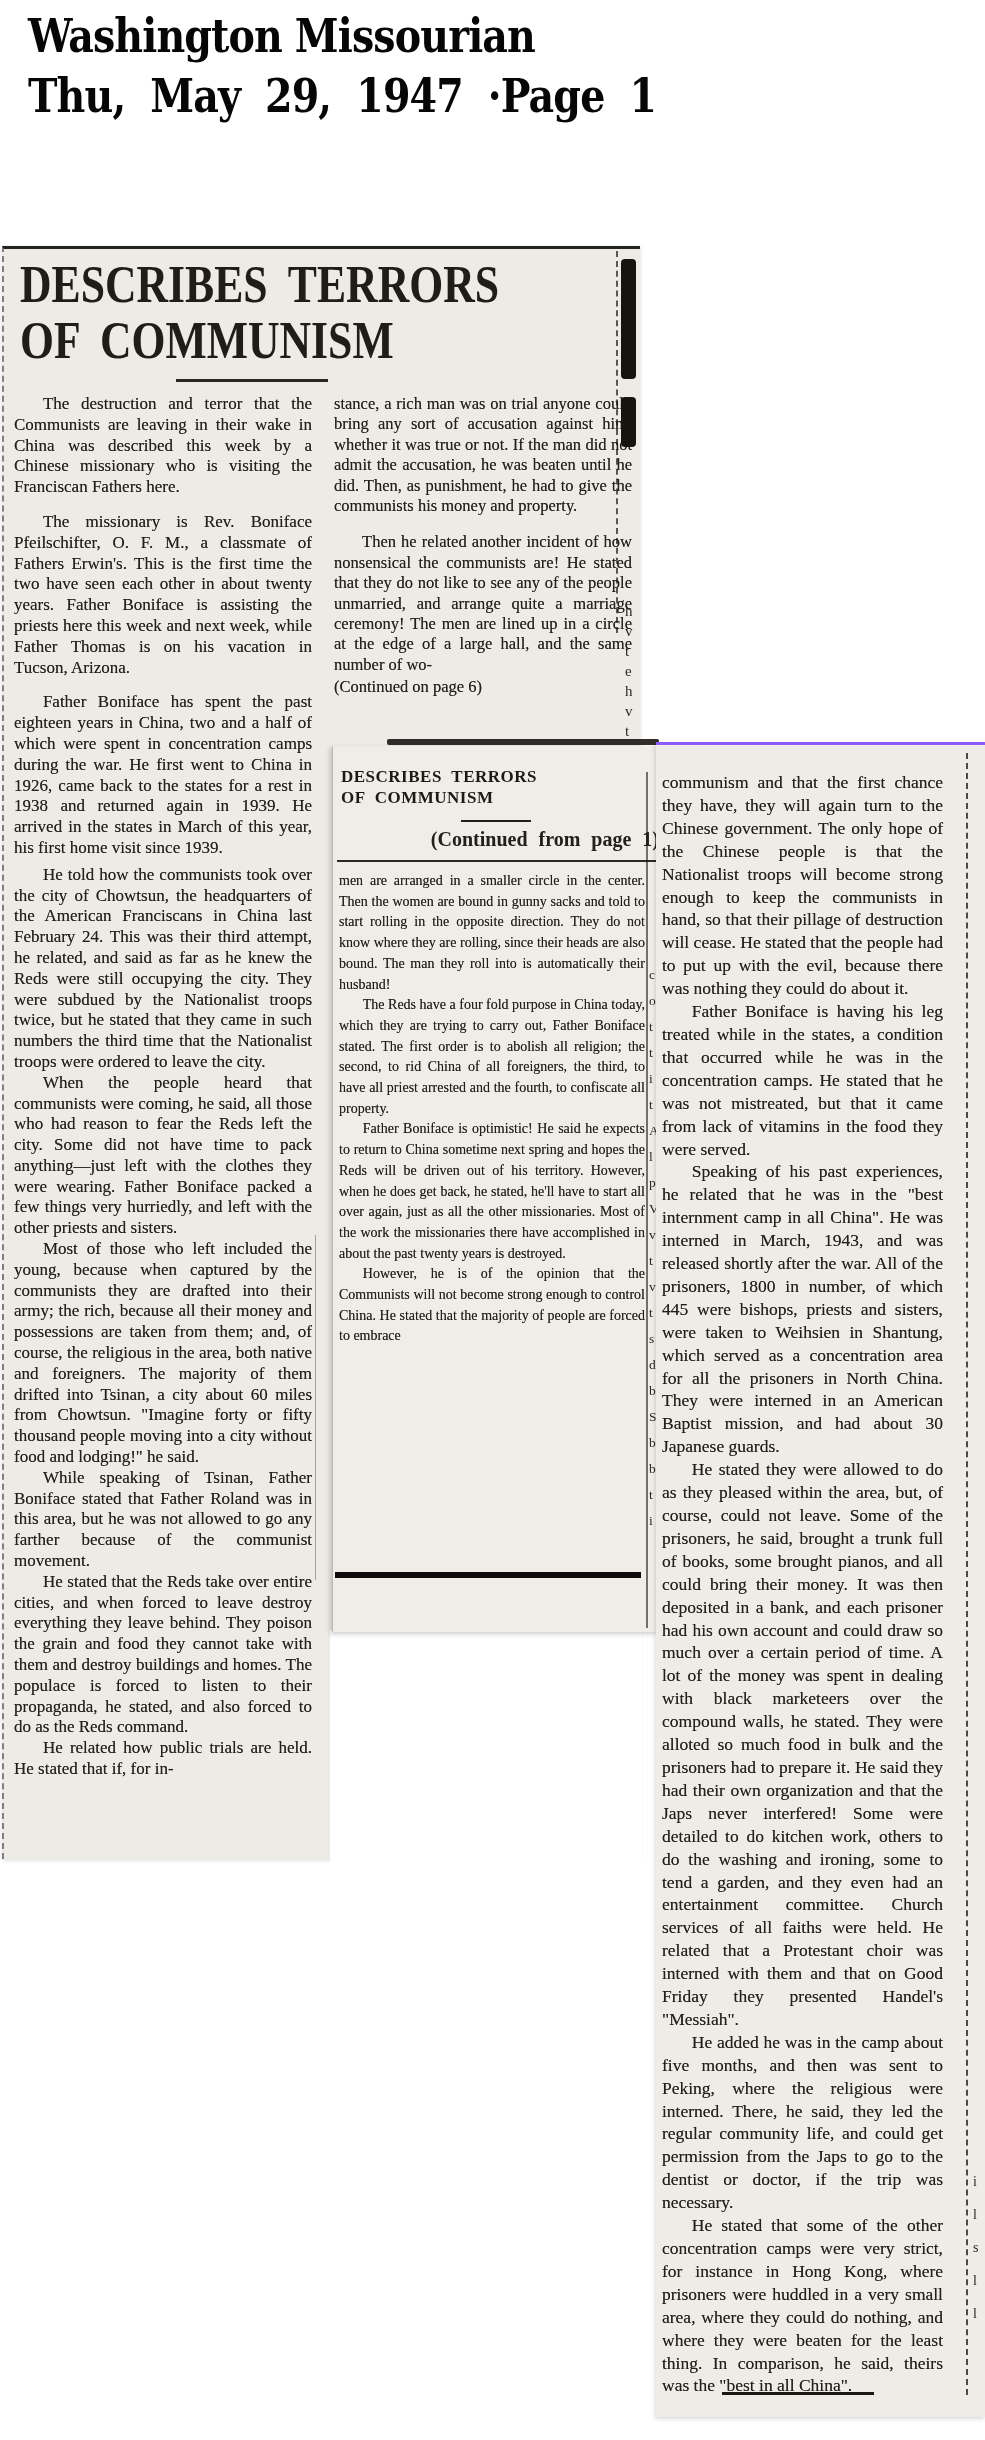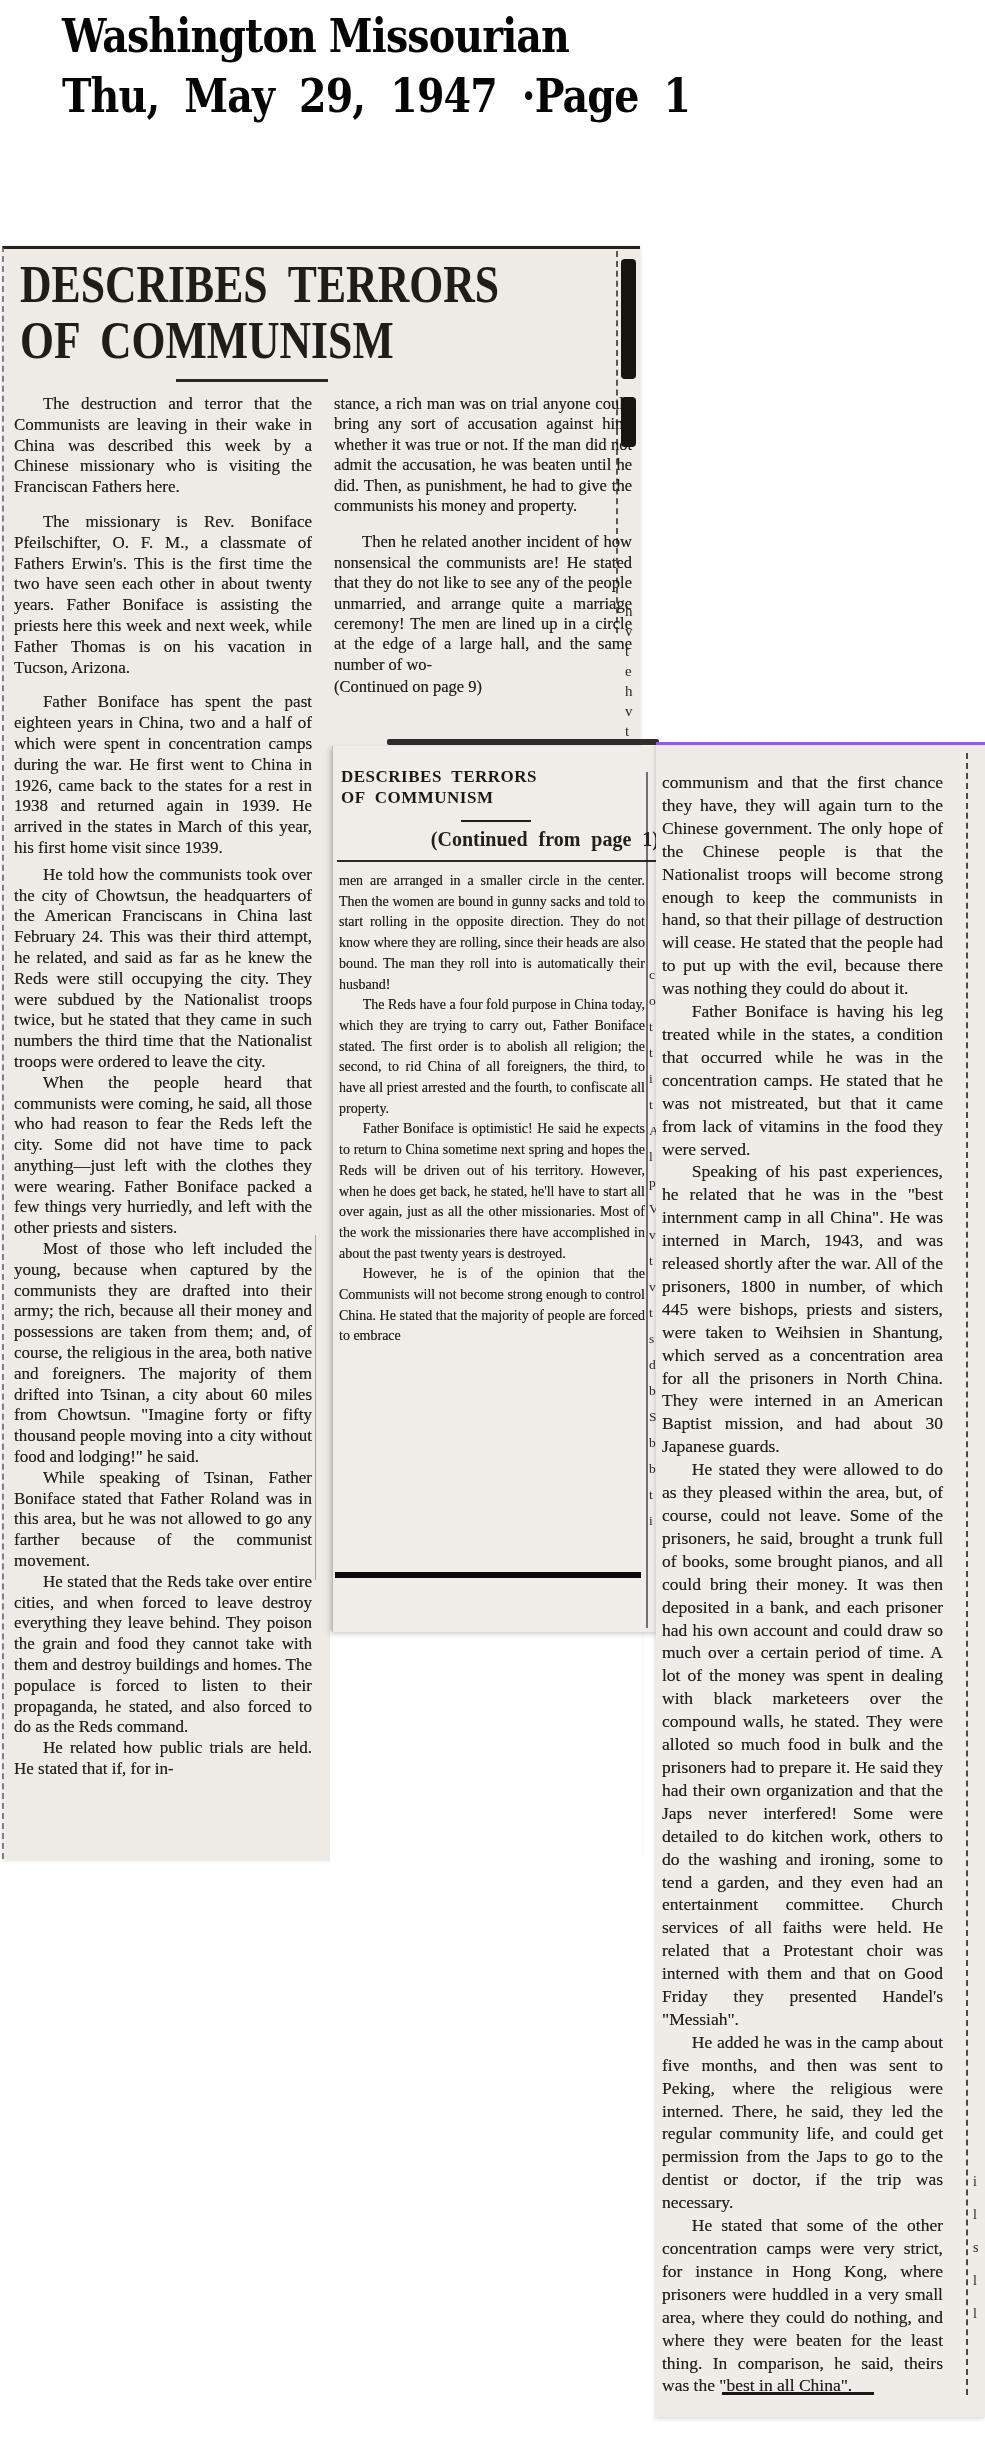--- a/index.html
+++ b/index.html
@@ -2,21 +2,21 @@
 <html><head>
 <meta charset="utf-8">
 <style>
   html,body{margin:0;padding:0;}
   body{
     width:985px;height:2440px;position:relative;background:#ffffff;
     font-family:"Liberation Serif","DejaVu Serif",serif;color:#23201c;
     overflow:hidden;
   }
   
-  .masthead{position:absolute;left:28px;top:6px;color:#060606;font-family:"DejaVu Serif",serif;font-weight:700;margin-left:34px;}
+  .masthead{position:absolute;left:28px;top:6px;color:#060606;font-family:"DejaVu Serif",serif;font-weight:700;}
   .masthead div{font-size:46px;line-height:60px;white-space:nowrap;transform:scaleX(.86);transform-origin:left top;letter-spacing:-1px;}
   .masthead .dateline{word-spacing:14px;}
   
   .clip{position:absolute;background:#eeebe6;box-shadow:0 1px 4px rgba(0,0,0,.15);}
   .clip1{
     left:2px;top:246px;width:636px;min-height:1600px;height:auto;
     border-top:3px solid #25221e;border-left:2px dashed rgba(40,38,34,.55);
     padding-bottom:10px;
   }
   .headline{
@@ -97,21 +97,21 @@
           <p>Most of those who left included the young, because when captured by the communists they are drafted into their army; the rich, because all their money and possessions are taken from them; and, of course, the religious in the area, both native and foreigners. The majority of them drifted into Tsinan, a city about 60 miles from Chowtsun. "Imagine forty or fifty thousand people moving into a city without food and lodging!" he said.</p>
           <p>While speaking of Tsinan, Father Boniface stated that Father Roland was in this area, but he was not allowed to go any farther because of the communist movement.</p>
           <p>He stated that the Reds take over entire cities, and when forced to leave destroy everything they leave behind. They poison the grain and food they cannot take with them and destroy buildings and homes. The populace is forced to listen to their propaganda, he stated, and also forced to do as the Reds command.</p>
           <p>He related how public trials are held. He stated that if, for in-</p>
         </div>
       <div class="col col2">
         <div class="col2-paras">
             <p>stance, a rich man was on trial anyone could bring any sort of accusation against him, whether it was true or not. If the man did not admit the accusation, he was beaten until he did. Then, as punishment, he had to give the communists his money and property.</p>
             <p>Then he related another incident of how nonsensical the communists are! He stated that they do not like to see any of the people unmarried, and arrange quite a marriage ceremony! The men are lined up in a circle at the edge of a large hall, and the same number of wo-</p>
           </div>
-        <p class="continued">(Continued on page 9)</p>
+        <p class="continued">(Continued on page 6)</p>
       </div>
     </div>
     <div class="blob blob1"></div>
     <div class="blob blob2"></div>
     <div class="vline clip1-right-line"></div>
     <div class="vline clip1-col-divider"></div>
     <div class="frags clip1-frags">
         <span class="frag">h</span>
         <span class="frag">v</span>
         <span class="frag">t</span>

